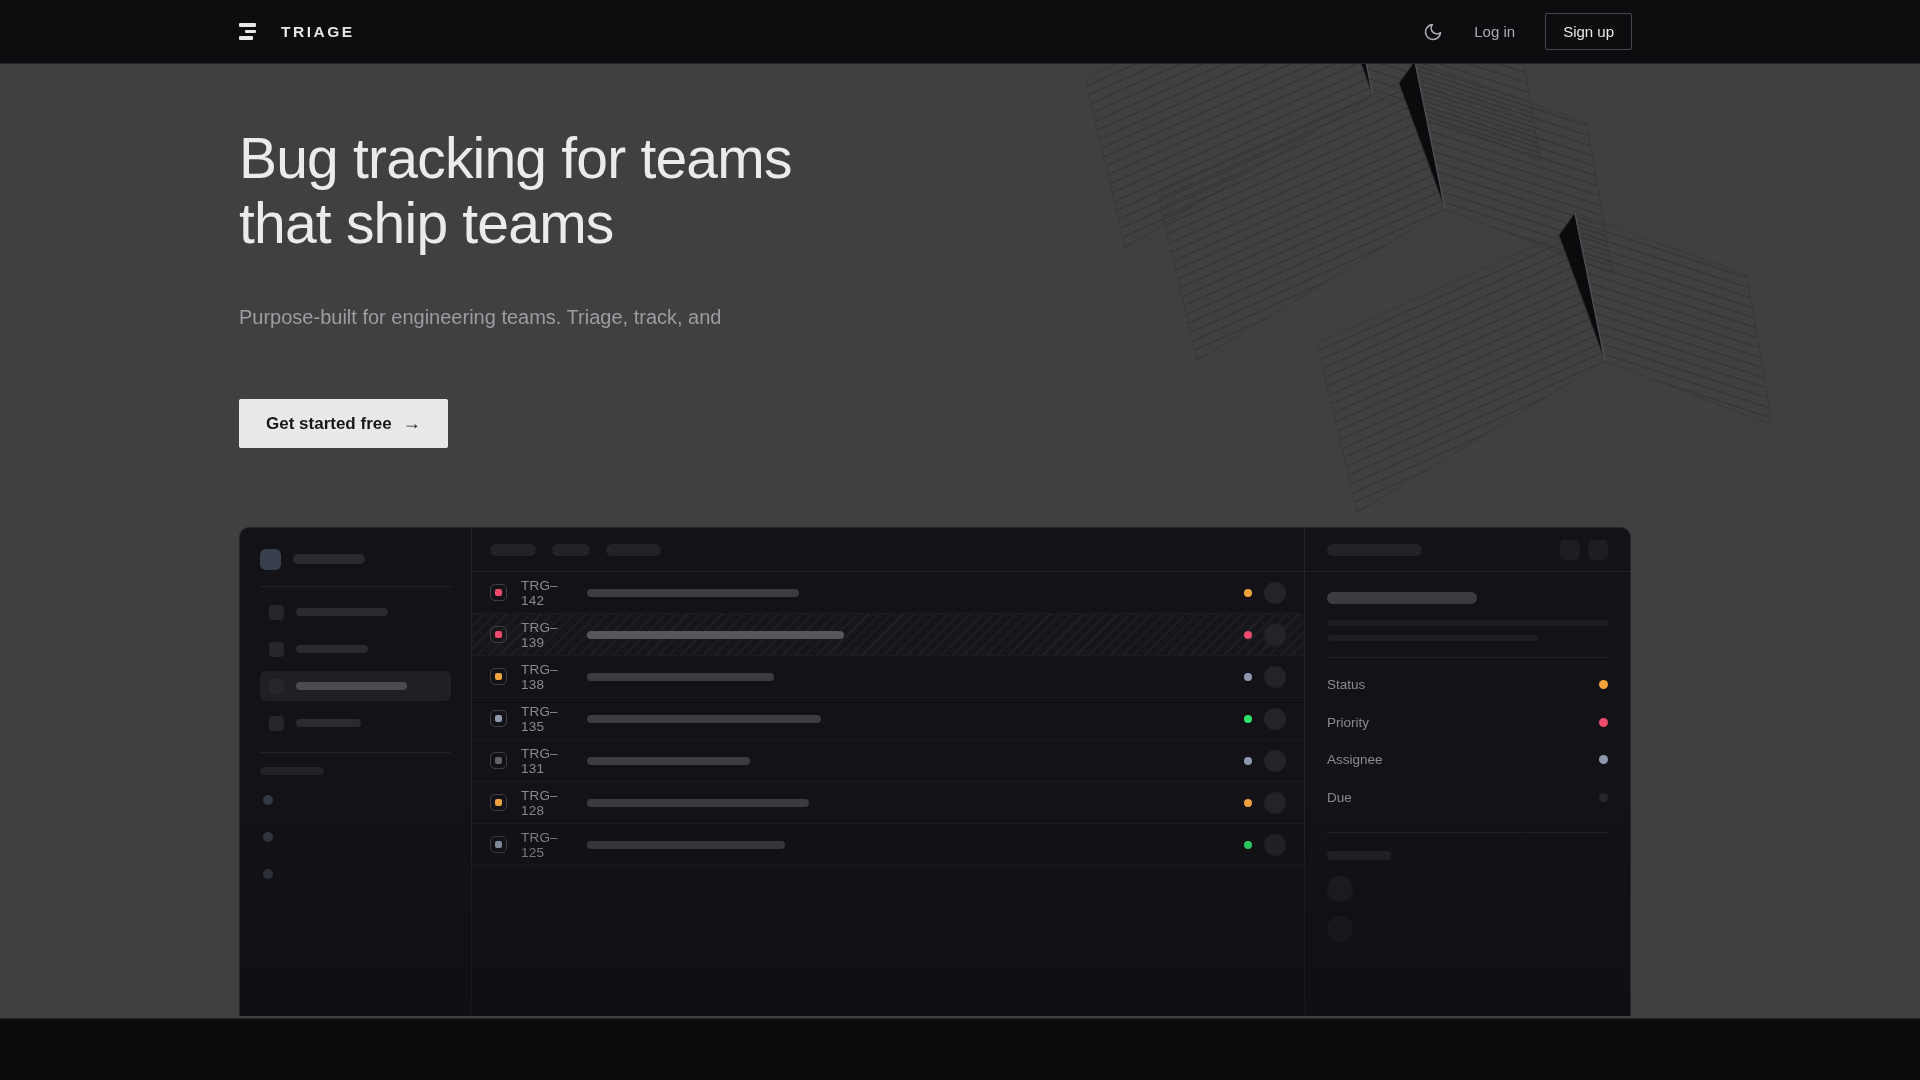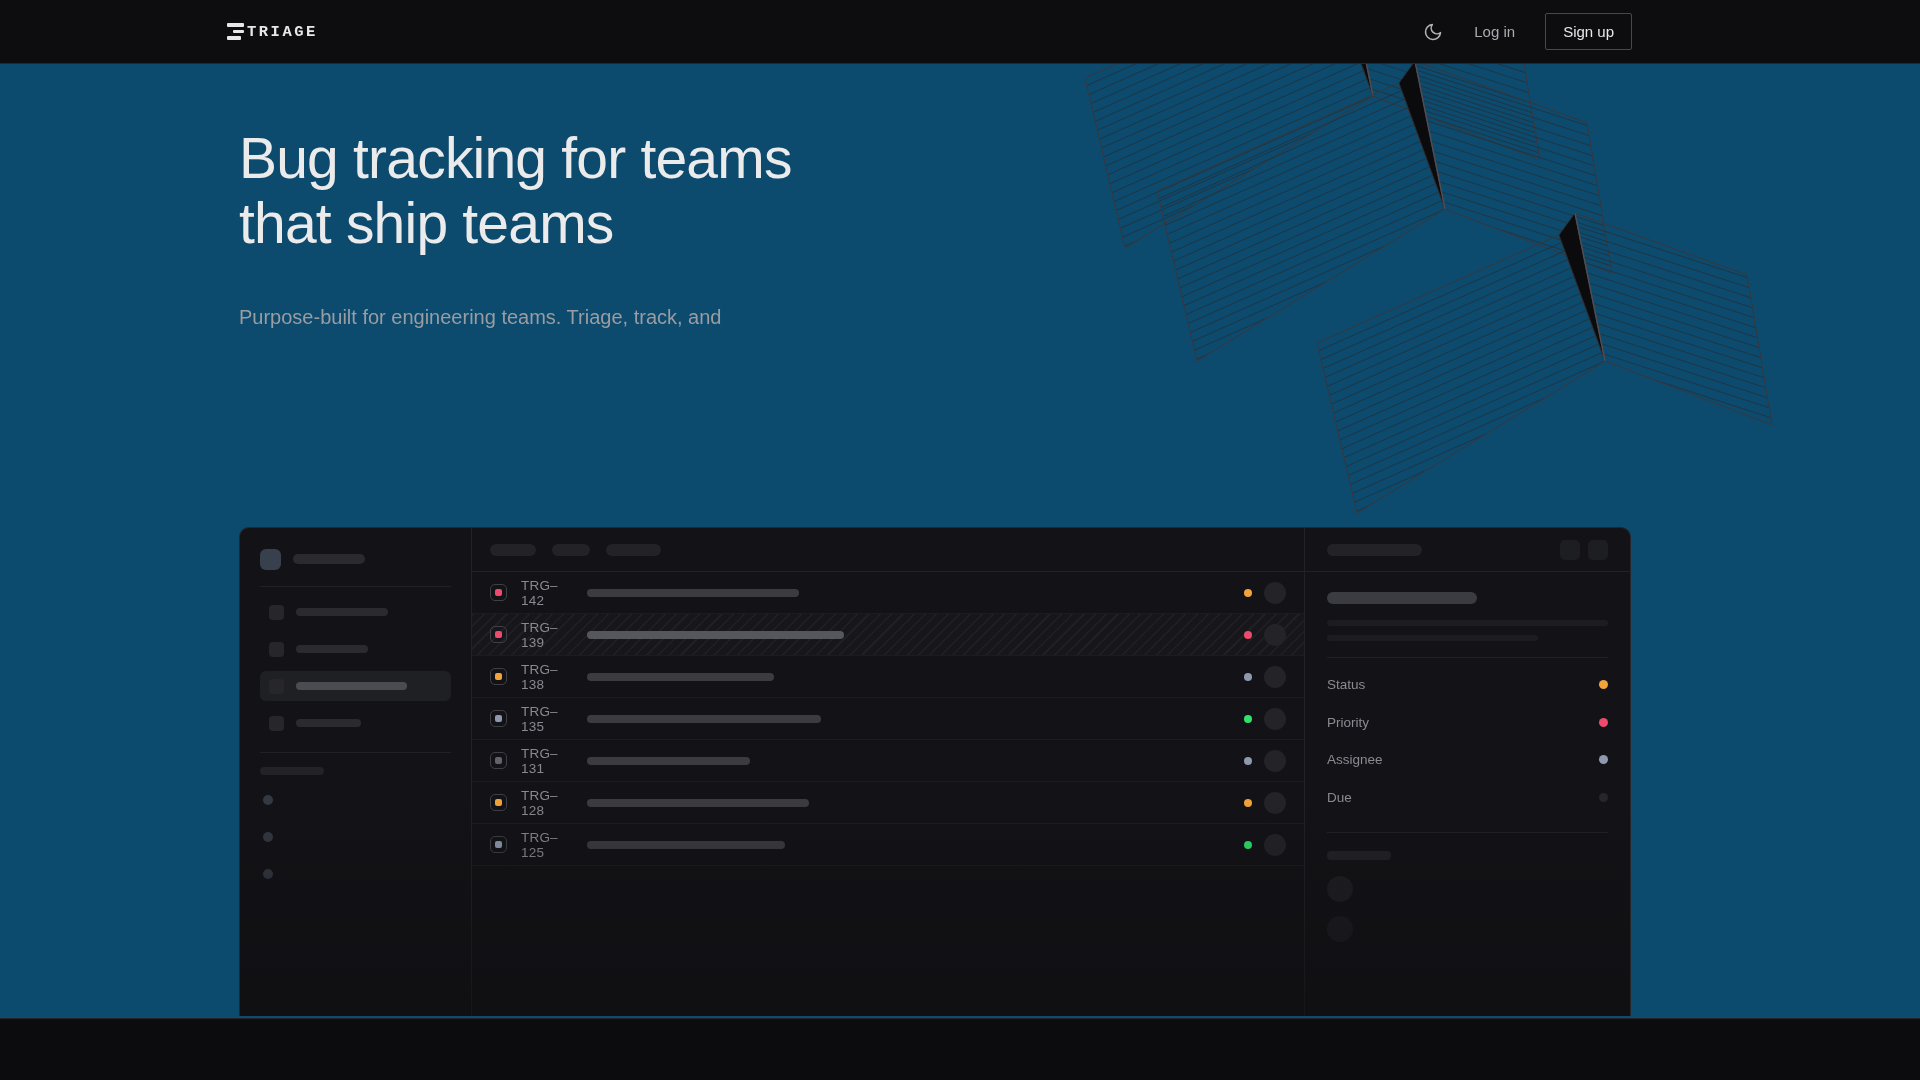--- a/index.html
+++ b/index.html
@@ -10,40 +10,40 @@
     color:#e9e9ea;
     position:relative;
   }
 
   
   .navbar {
     position:absolute; top:0; left:0; width:1920px; height:64px;
     background:#0d0d10; border-bottom:1px solid #28282c;
     display:flex; align-items:center; z-index:5;
   }
-  .nav-left { position:absolute; left:227px; display:flex; align-items:center; gap:3px;font-family:Liberation Mono, monospace; }
+  .nav-left { position:absolute; left:239px; display:flex; align-items:center; gap:25px; }
   .logo-bars { display:flex; flex-direction:column; gap:3px; width:17px; }
   .logo-bars span { height:3.5px; background:#e7e7e9; border-radius:1px; display:block; }
   .logo-bars .b1 { width:17px; }
   .logo-bars .b2 { width:11px; align-self:flex-end; }
   .logo-bars .b3 { width:14px; }
   .brand { font-size:15.5px; font-weight:bold; letter-spacing:2.5px; color:#e7e7e9; }
   .nav-right { position:absolute; right:288px; display:flex; align-items:center; gap:30px; }
   .moon-btn { width:22px; height:22px; display:flex; align-items:center; justify-content:center; cursor:pointer; }
   .login { font-size:15px; color:#a9abb0; cursor:pointer; }
   .signup {
     font-size:15px; color:#e8e8ea; background:transparent;
     border:1px solid #47484e; border-radius:2px; padding:9px 17px; cursor:pointer;
     font-family:"Liberation Sans", sans-serif;
   }
 
   
   .hero {
     position:absolute; top:64px; left:0; width:1920px; height:955px;
-    background:#0c4a6e; border-bottom:1px solid #232327; overflow:hidden;
+    background:#404040; border-bottom:1px solid #232327; overflow:hidden;
   }
   .deco-svg { position:absolute; top:0; left:0; z-index:0; }
   .hero-title {
     position:absolute; left:239px; top:62px; z-index:1;
     font-size:57px; font-weight:500; letter-spacing:-0.8px; line-height:65px; color:#ebebec;
   }
   .hero-title span { display:block; }
   .hero-sub {
     position:absolute; left:239px; top:232px; z-index:1;
     font-size:20px; line-height:30px; color:#9a9da2;
@@ -180,20 +180,24 @@
 
   <h1 class="hero-title">
     <span>Bug tracking for teams</span>
     <span>that ship teams</span>
   </h1>
 
   <p class="hero-sub">
     <span>Purpose-built for engineering teams. Triage, track, and</span>
   </p>
 
+  <button class="cta">
+    <span>Get started free</span>
+    <span class="arrow">→</span>
+  </button>
 
   <div class="mockup">
 
     <div class="m-side">
       <div class="ws-row">
         <span class="ws-avatar"></span>
         <span class="ws-pill"></span>
       </div>
       <div class="m-div"></div>
       <div class="side-nav">

